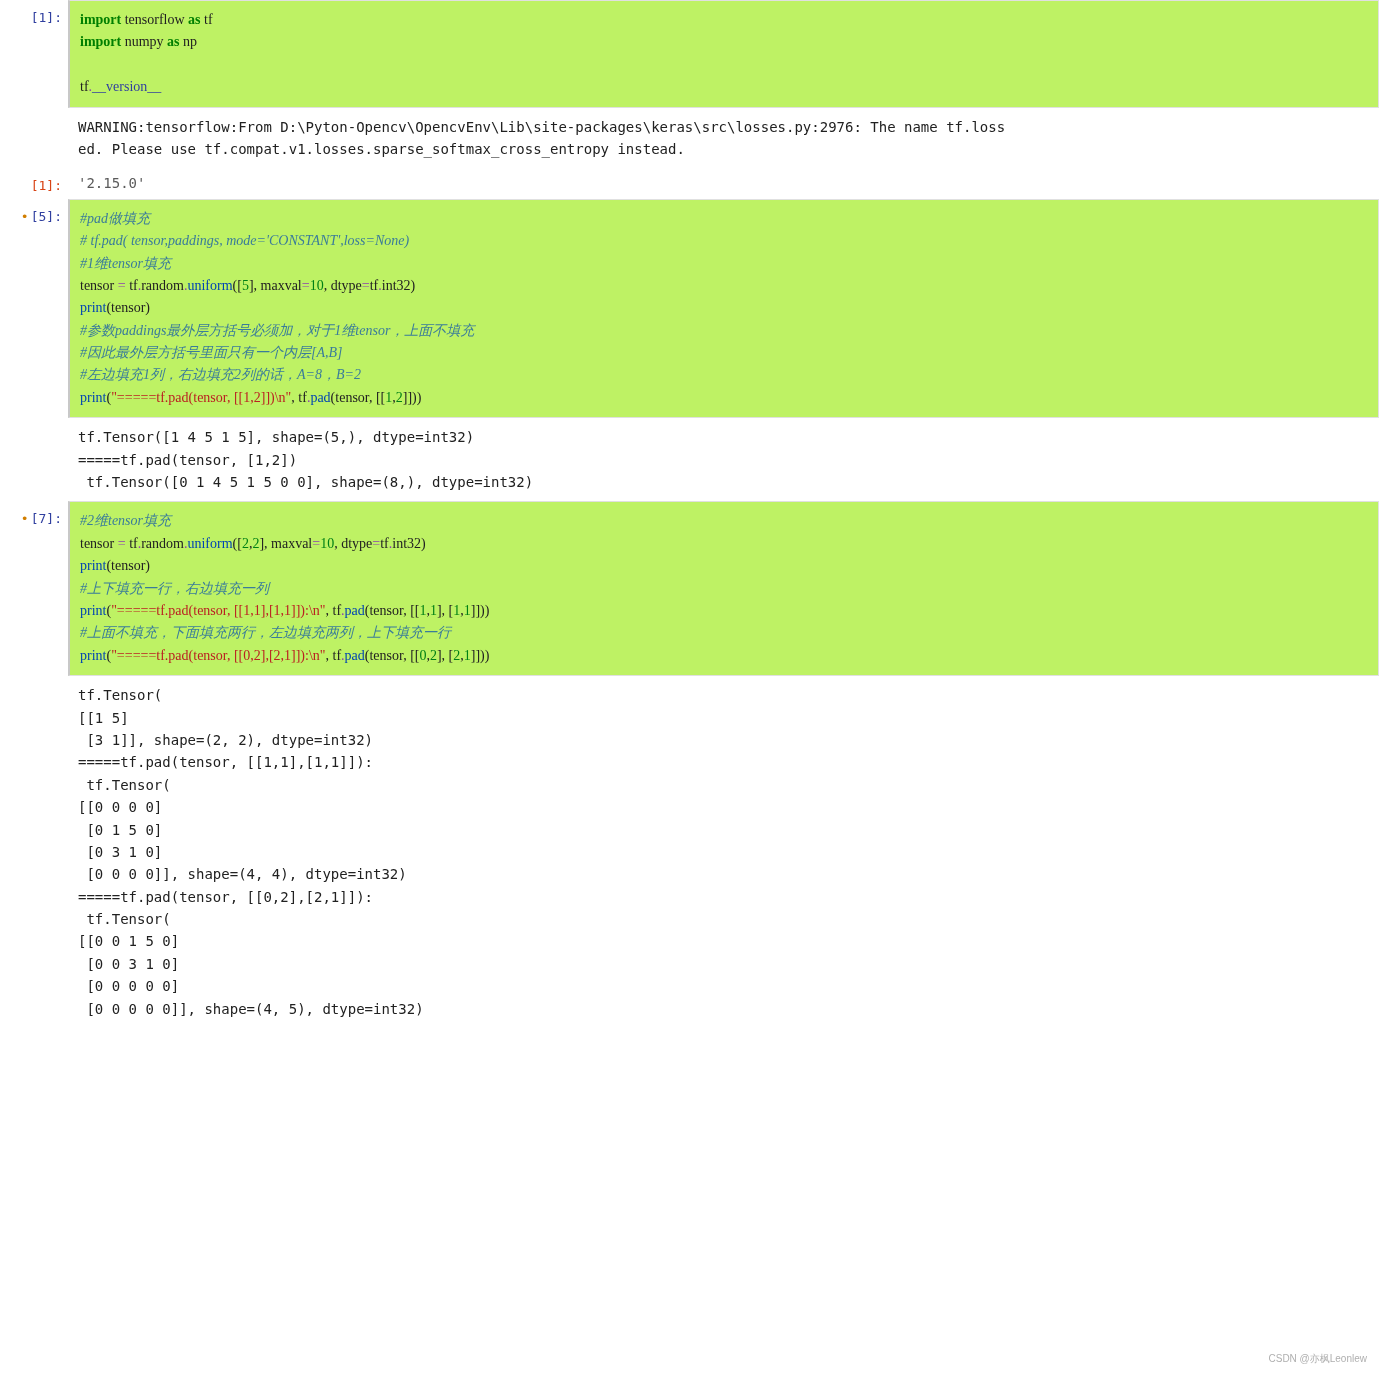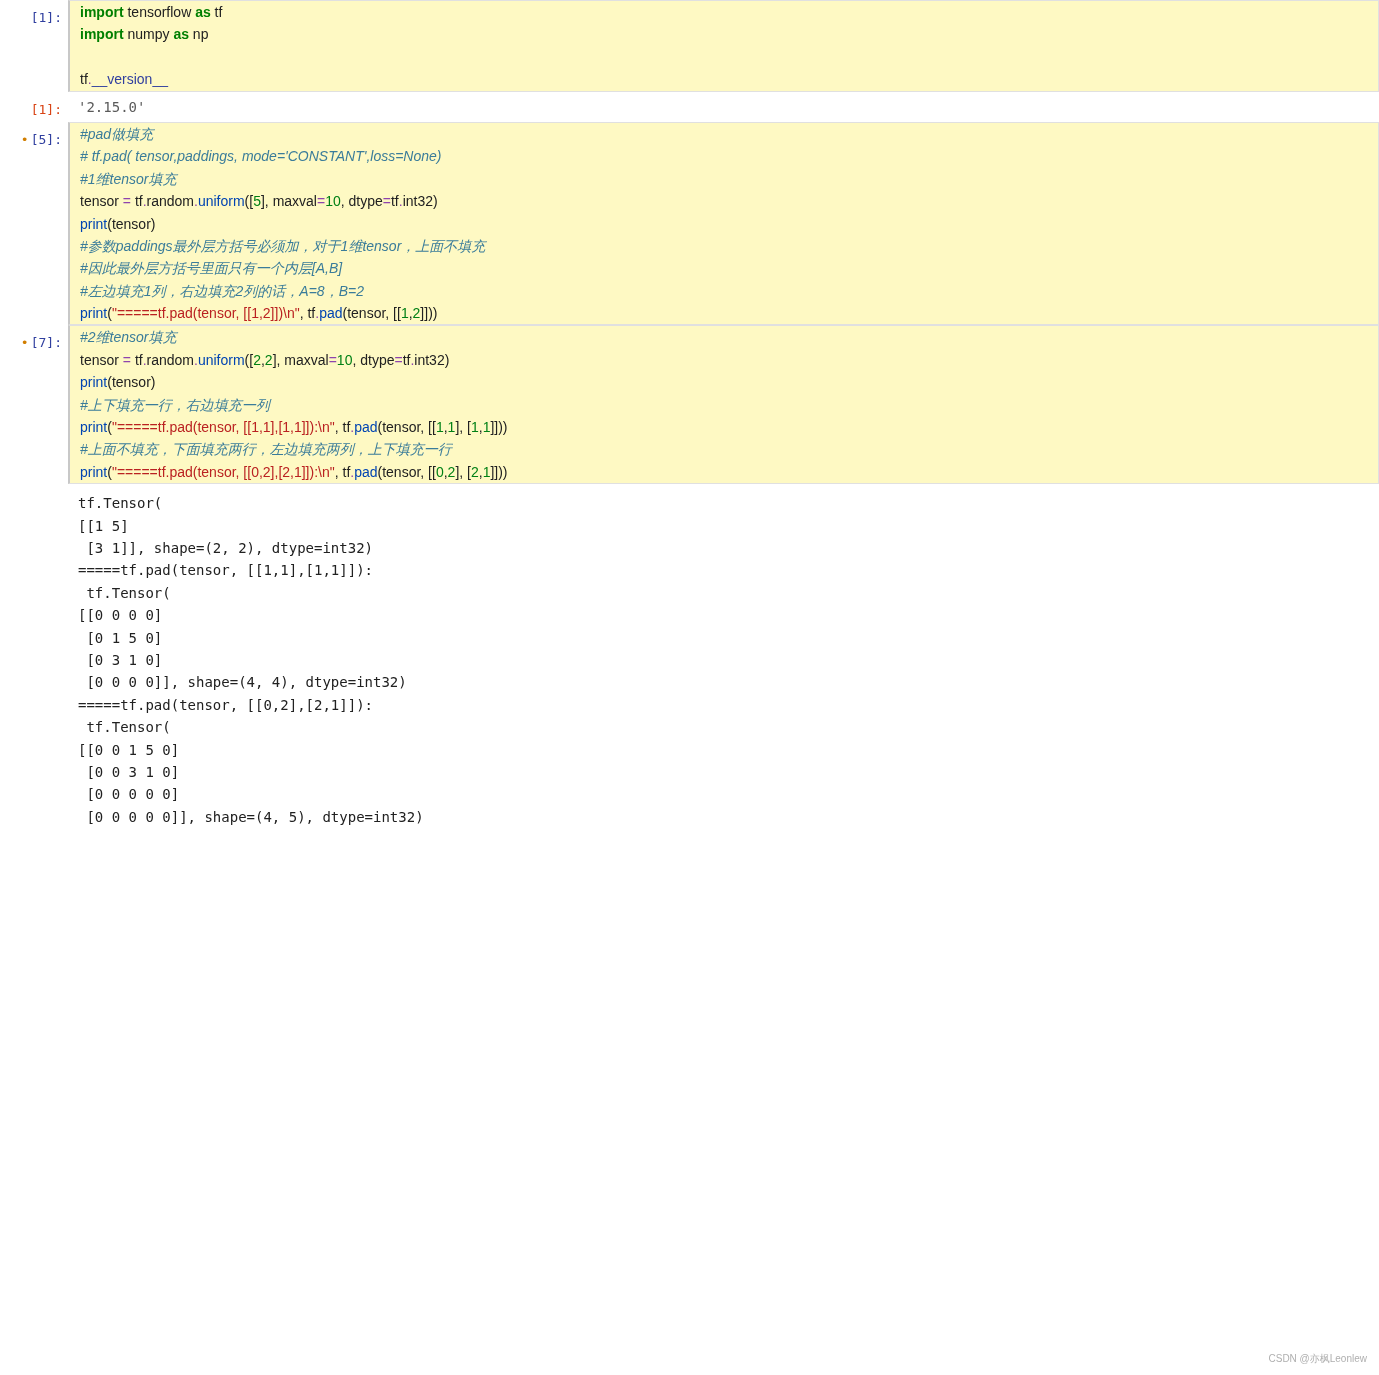--- a/index.html
+++ b/index.html
@@ -30,25 +30,25 @@
   .out-prompt { color: #D84315; }
   .modified-dot {
     color: #D17E00;
     margin-right: 2px;
   }
   .cell-body {
     flex: 1;
     min-width: 0;
   }
   .code-input {
-    background: #fef9c3;
+    background: #bef264;
     border: 1px solid #e0e0e0;
     border-left: 2px solid #c8c8c8;
-    padding: 0 10px;
-    font-family: Liberation Sans, sans-serif;
+    padding: 8px 10px;
+    font-family: Liberation Serif, serif;
     white-space: pre;
     overflow: hidden;
   }
   .output {
     padding: 8px 10px 8px 10px;
     font-family: "DejaVu Sans Mono", Consolas, Menlo, monospace;
     white-space: pre;
     color: #212121;
     overflow: hidden;
   }
@@ -81,37 +81,52 @@
     <div class="cell">
       <div class="prompt"><span>[1]:</span></div>
       <div class="cell-body">
         <div class="code-input"><span class="kw">import</span> tensorflow <span class="kw">as</span> tf
 <span class="kw">import</span> numpy <span class="kw">as</span> np
 
 tf<span class="op">.</span><span class="spc">__version__</span></div>
       </div>
     </div>
     <div class="cell">
+      <div class="prompt out-prompt"></div>
+      <div class="cell-body">
+        <div class="output">WARNING:tensorflow:From D:\Pyton-Opencv\OpencvEnv\Lib\site-packages\keras\src\losses.py:2976: The name tf.loss
+ed. Please use tf.compat.v1.losses.sparse_softmax_cross_entropy instead.</div>
+      </div>
+    </div>
+    <div class="cell">
       <div class="prompt out-prompt"><span>[1]:</span></div>
       <div class="cell-body">
         <div class="output result">'2.15.0'</div>
       </div>
     </div>
     <div class="cell">
       <div class="prompt"><span class="modified-dot">•</span><span>[5]:</span></div>
       <div class="cell-body">
         <div class="code-input"><span class="cmt">#pad做填充</span>
 <span class="cmt"># tf.pad( tensor,paddings, mode='CONSTANT',loss=None)</span>
 <span class="cmt">#1维tensor填充</span>
 tensor <span class="op">=</span> tf<span class="op">.</span>random<span class="op">.</span><span class="fn">uniform</span>([<span class="num">5</span>], maxval<span class="op">=</span><span class="num">10</span>, dtype<span class="op">=</span>tf<span class="op">.</span>int32)
 <span class="fn">print</span>(tensor)
 <span class="cmt">#参数paddings最外层方括号必须加，对于1维tensor，上面不填充</span>
 <span class="cmt">#因此最外层方括号里面只有一个内层[A,B]</span>
 <span class="cmt">#左边填充1列，右边填充2列的话，A=8，B=2</span>
 <span class="fn">print</span>(<span class="str">"=====tf.pad(tensor, [[1,2]])\n"</span>, tf<span class="op">.</span><span class="fn">pad</span>(tensor, [[<span class="num">1</span>,<span class="num">2</span>]]))</div>
+      </div>
+    </div>
+    <div class="cell">
+      <div class="prompt out-prompt"></div>
+      <div class="cell-body">
+        <div class="output">tf.Tensor([1 4 5 1 5], shape=(5,), dtype=int32)
+=====tf.pad(tensor, [1,2])
+ tf.Tensor([0 1 4 5 1 5 0 0], shape=(8,), dtype=int32)</div>
       </div>
     </div>
     <div class="cell">
       <div class="prompt"><span class="modified-dot">•</span><span>[7]:</span></div>
       <div class="cell-body">
         <div class="code-input"><span class="cmt">#2维tensor填充</span>
 tensor <span class="op">=</span> tf<span class="op">.</span>random<span class="op">.</span><span class="fn">uniform</span>([<span class="num">2</span>,<span class="num">2</span>], maxval<span class="op">=</span><span class="num">10</span>, dtype<span class="op">=</span>tf<span class="op">.</span>int32)
 <span class="fn">print</span>(tensor)
 <span class="cmt">#上下填充一行，右边填充一列</span>
 <span class="fn">print</span>(<span class="str">"=====tf.pad(tensor, [[1,1],[1,1]]):\n"</span>, tf<span class="op">.</span><span class="fn">pad</span>(tensor, [[<span class="num">1</span>,<span class="num">1</span>], [<span class="num">1</span>,<span class="num">1</span>]]))

